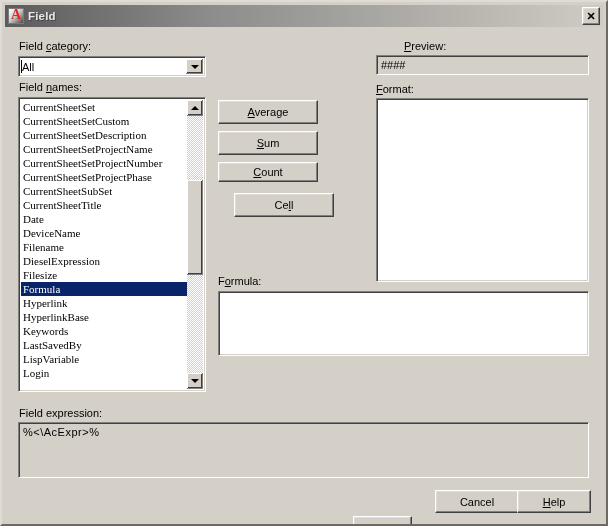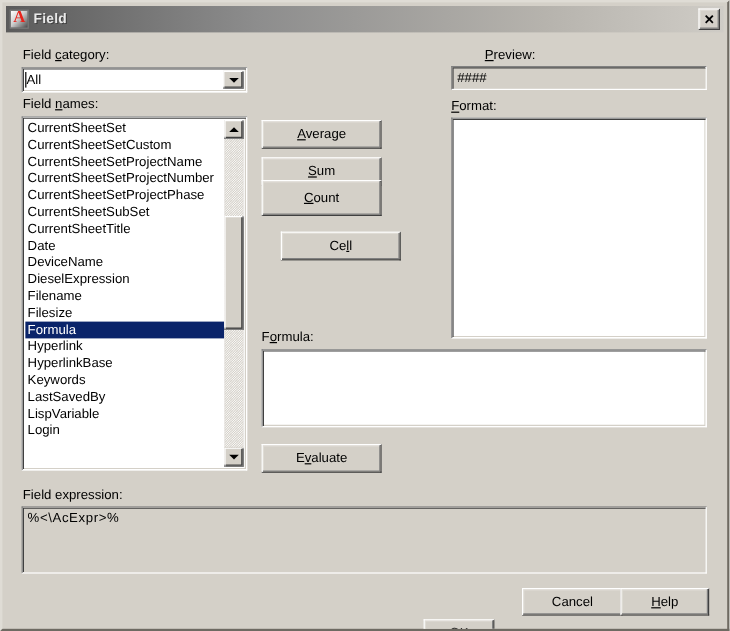--- a/index.html
+++ b/index.html
@@ -176,20 +176,21 @@
     background: #ffffff;
     overflow: hidden;
   }
   .list-inner {
     position: absolute;
     left: 2px;
     top: 2px;
     right: 18px;
     bottom: 2px;
     overflow: hidden;
+    font-family: Liberation Serif, serif;
   }
   .list-item {
     height: 14px;
     line-height: 14px;
     font-size: 11px;
     padding-left: 2px;
     white-space: nowrap;
     color: #000000;
     overflow: hidden;
   }
@@ -307,29 +308,30 @@
       <div class="arrow-down"></div>
     </div>
   </div>
 
   <div class="lbl" style="left:17px; top:79px;">Field <span class="u">n</span>ames:</div>
 
   <div class="listbox sunken">
     <div class="list-inner" id="field-names-list">
         <div class="list-item">CurrentSheetSet</div>
         <div class="list-item">CurrentSheetSetCustom</div>
+        <div class="list-item">CurrentSheetSetDescription</div>
         <div class="list-item">CurrentSheetSetProjectName</div>
         <div class="list-item">CurrentSheetSetProjectNumber</div>
         <div class="list-item">CurrentSheetSetProjectPhase</div>
         <div class="list-item">CurrentSheetSubSet</div>
         <div class="list-item">CurrentSheetTitle</div>
         <div class="list-item">Date</div>
         <div class="list-item">DeviceName</div>
+        <div class="list-item">Filename</div>
         <div class="list-item">DieselExpression</div>
-        <div class="list-item">Filename</div>
         <div class="list-item">Filesize</div>
         <div class="list-item selected">Formula</div>
         <div class="list-item">Hyperlink</div>
         <div class="list-item">HyperlinkBase</div>
         <div class="list-item">Keywords</div>
         <div class="list-item">LastSavedBy</div>
         <div class="list-item">LispVariable</div>
         <div class="list-item">Login</div>
       </div>
     <div class="vscroll">
@@ -342,21 +344,21 @@
       </div>
     </div>
   </div>
 
   <div class="btn plain" style="left:216px; top:98px; width:100px; height:24px;">
     <span><span class="u">A</span>verage</span>
   </div>
   <div class="btn plain" style="left:216px; top:129px; width:100px; height:24px;">
     <span><span class="u">S</span>um</span>
   </div>
-  <div class="btn plain" style="left:216px; top:148px; width:100px; height:30px;">
+  <div class="btn plain" style="left:216px; top:160px; width:100px; height:20px;">
     <span><span class="u">C</span>ount</span>
   </div>
   <div class="btn plain" style="left:216px; top:191px; width:100px; height:24px;margin-left:16px;">
     <span>Ce<span class="u">l</span>l</span>
   </div>
 
   <div class="lbl" style="left:374px; top:38px;padding-left:28px;"><span class="u">P</span>review:</div>
   <div class="editbox sunken readonly-box" style="left:374px; top:53px; width:213px; height:20px;">
     <div class="editbox-text">####</div>
   </div>
@@ -364,23 +366,20 @@
   <div class="lbl" style="left:374px; top:81px;"><span class="u">F</span>ormat:</div>
   <div class="editbox sunken" style="left:374px; top:96px; width:213px; height:184px;">
     <div class="editbox-text"></div>
   </div>
 
   <div class="lbl" style="left:216px; top:273px;">F<span class="u">o</span>rmula:</div>
   <div class="editbox sunken" style="left:216px; top:289px; width:371px; height:65px;">
     <div class="editbox-text"></div>
   </div>
 
-  <div class="btn plain" style="left:216px; top:368px; width:100px; height:24px;">
-    <span>E<span class="u">v</span>aluate</span>
-  </div>
 
   <div class="lbl" style="left:17px; top:405px;">Field expression:</div>
   <div class="editbox sunken readonly-box" style="left:16px; top:420px; width:571px; height:56px;">
     <div class="editbox-text mono-ish">%&lt;\AcExpr&gt;%</div>
   </div>
 
   <div class="btn plain" style="left:351px; top:514px; width:59px; height:23px;">
     <span>OK</span>
   </div>
   <div class="btn plain" style="left:433px; top:488px; width:84px; height:23px;">

